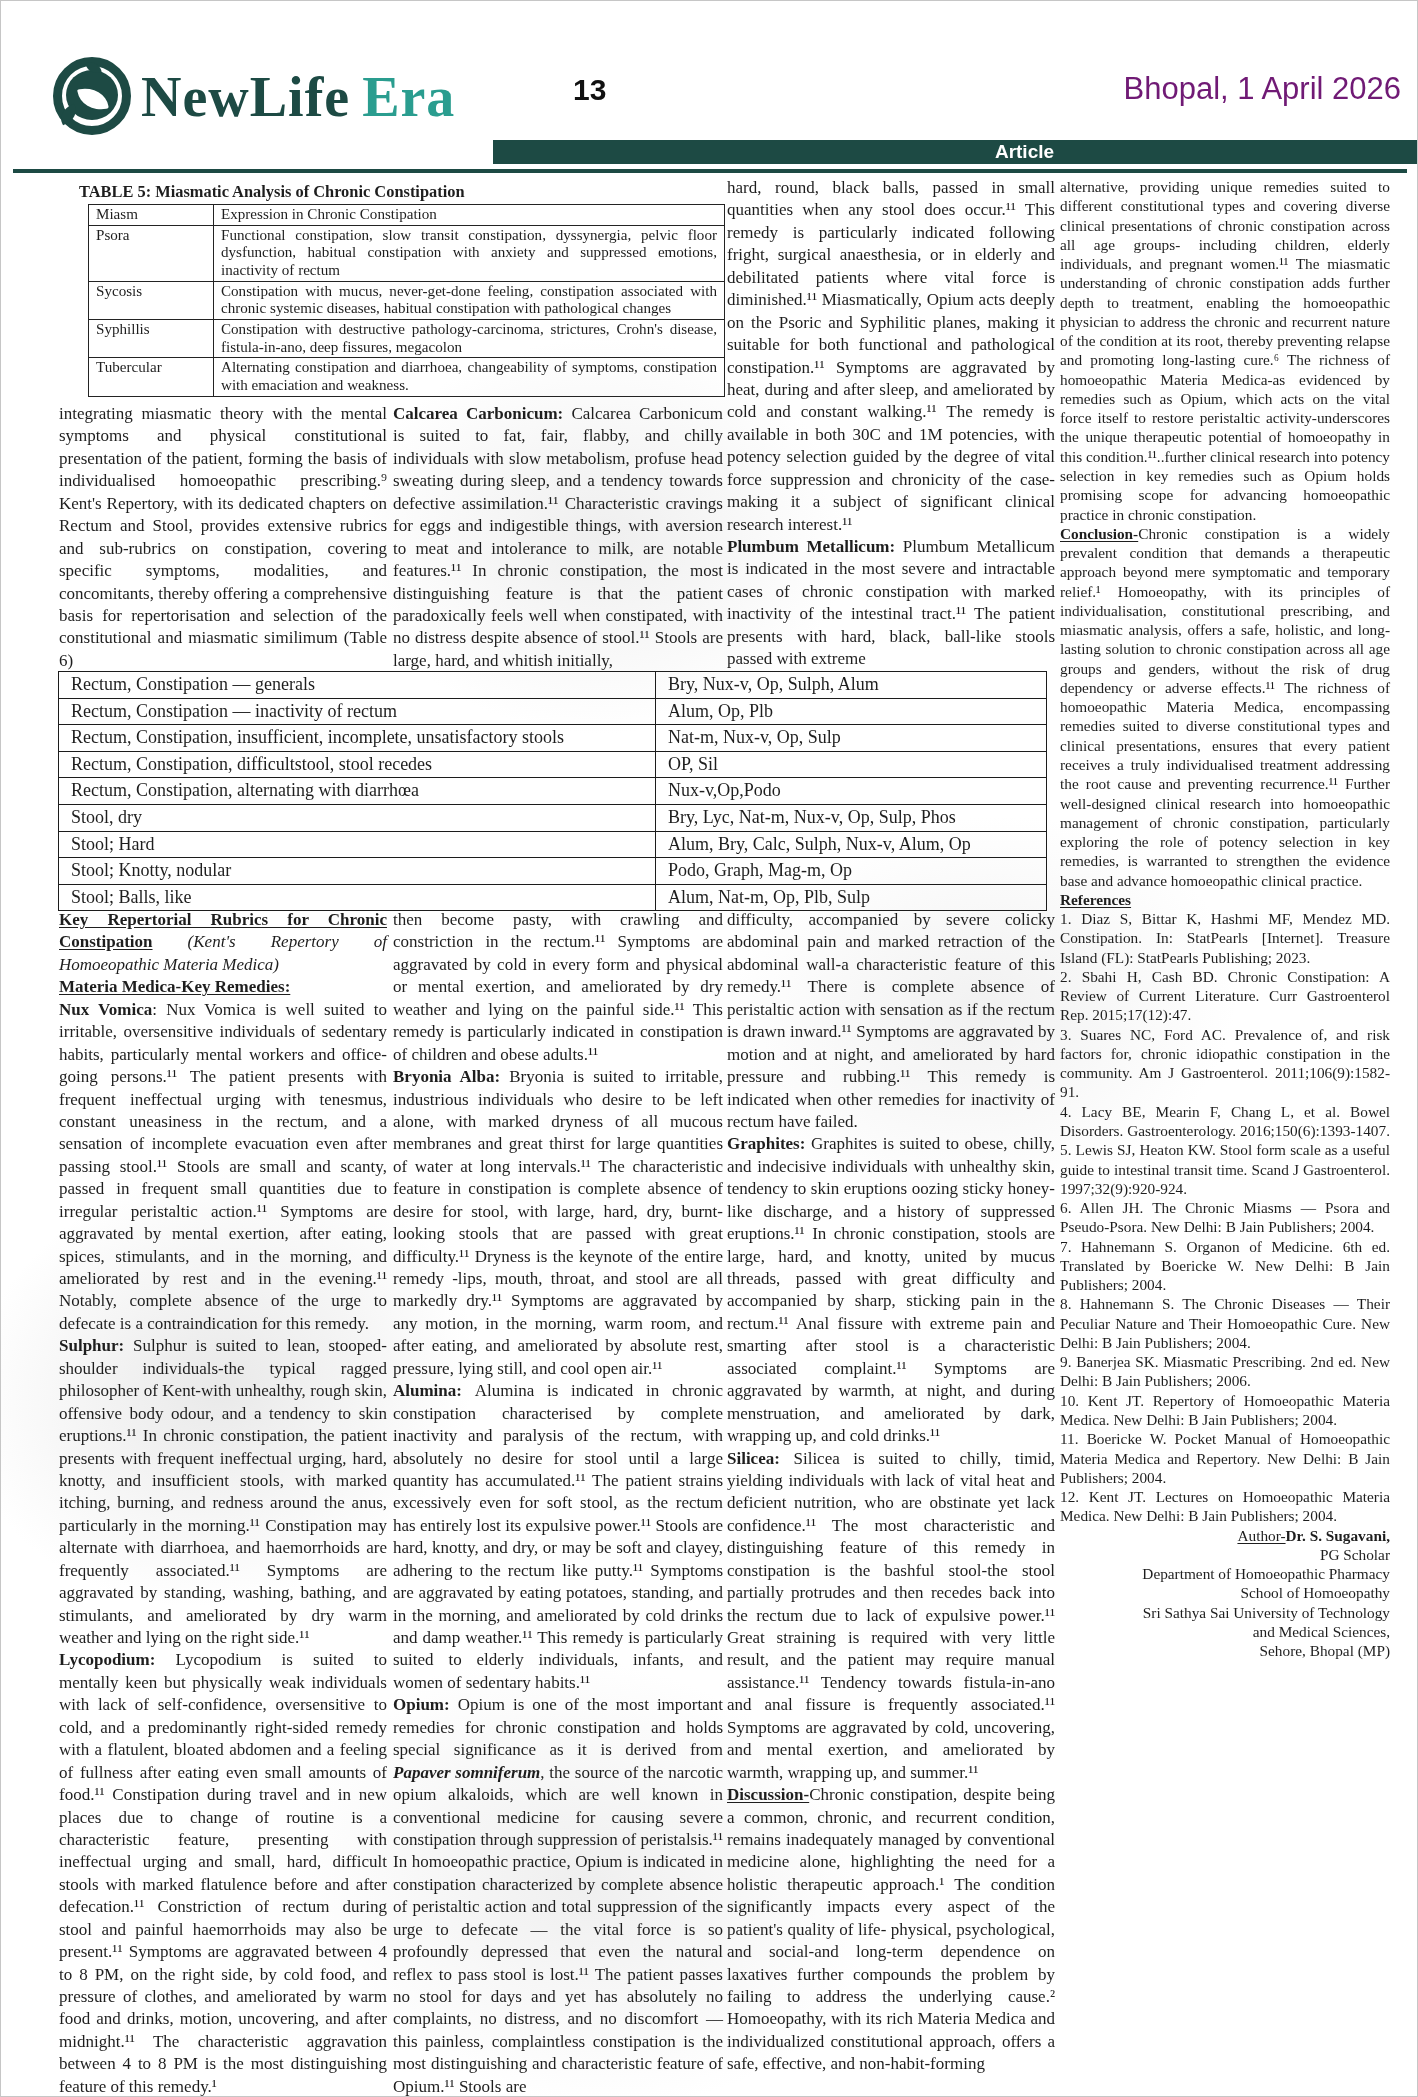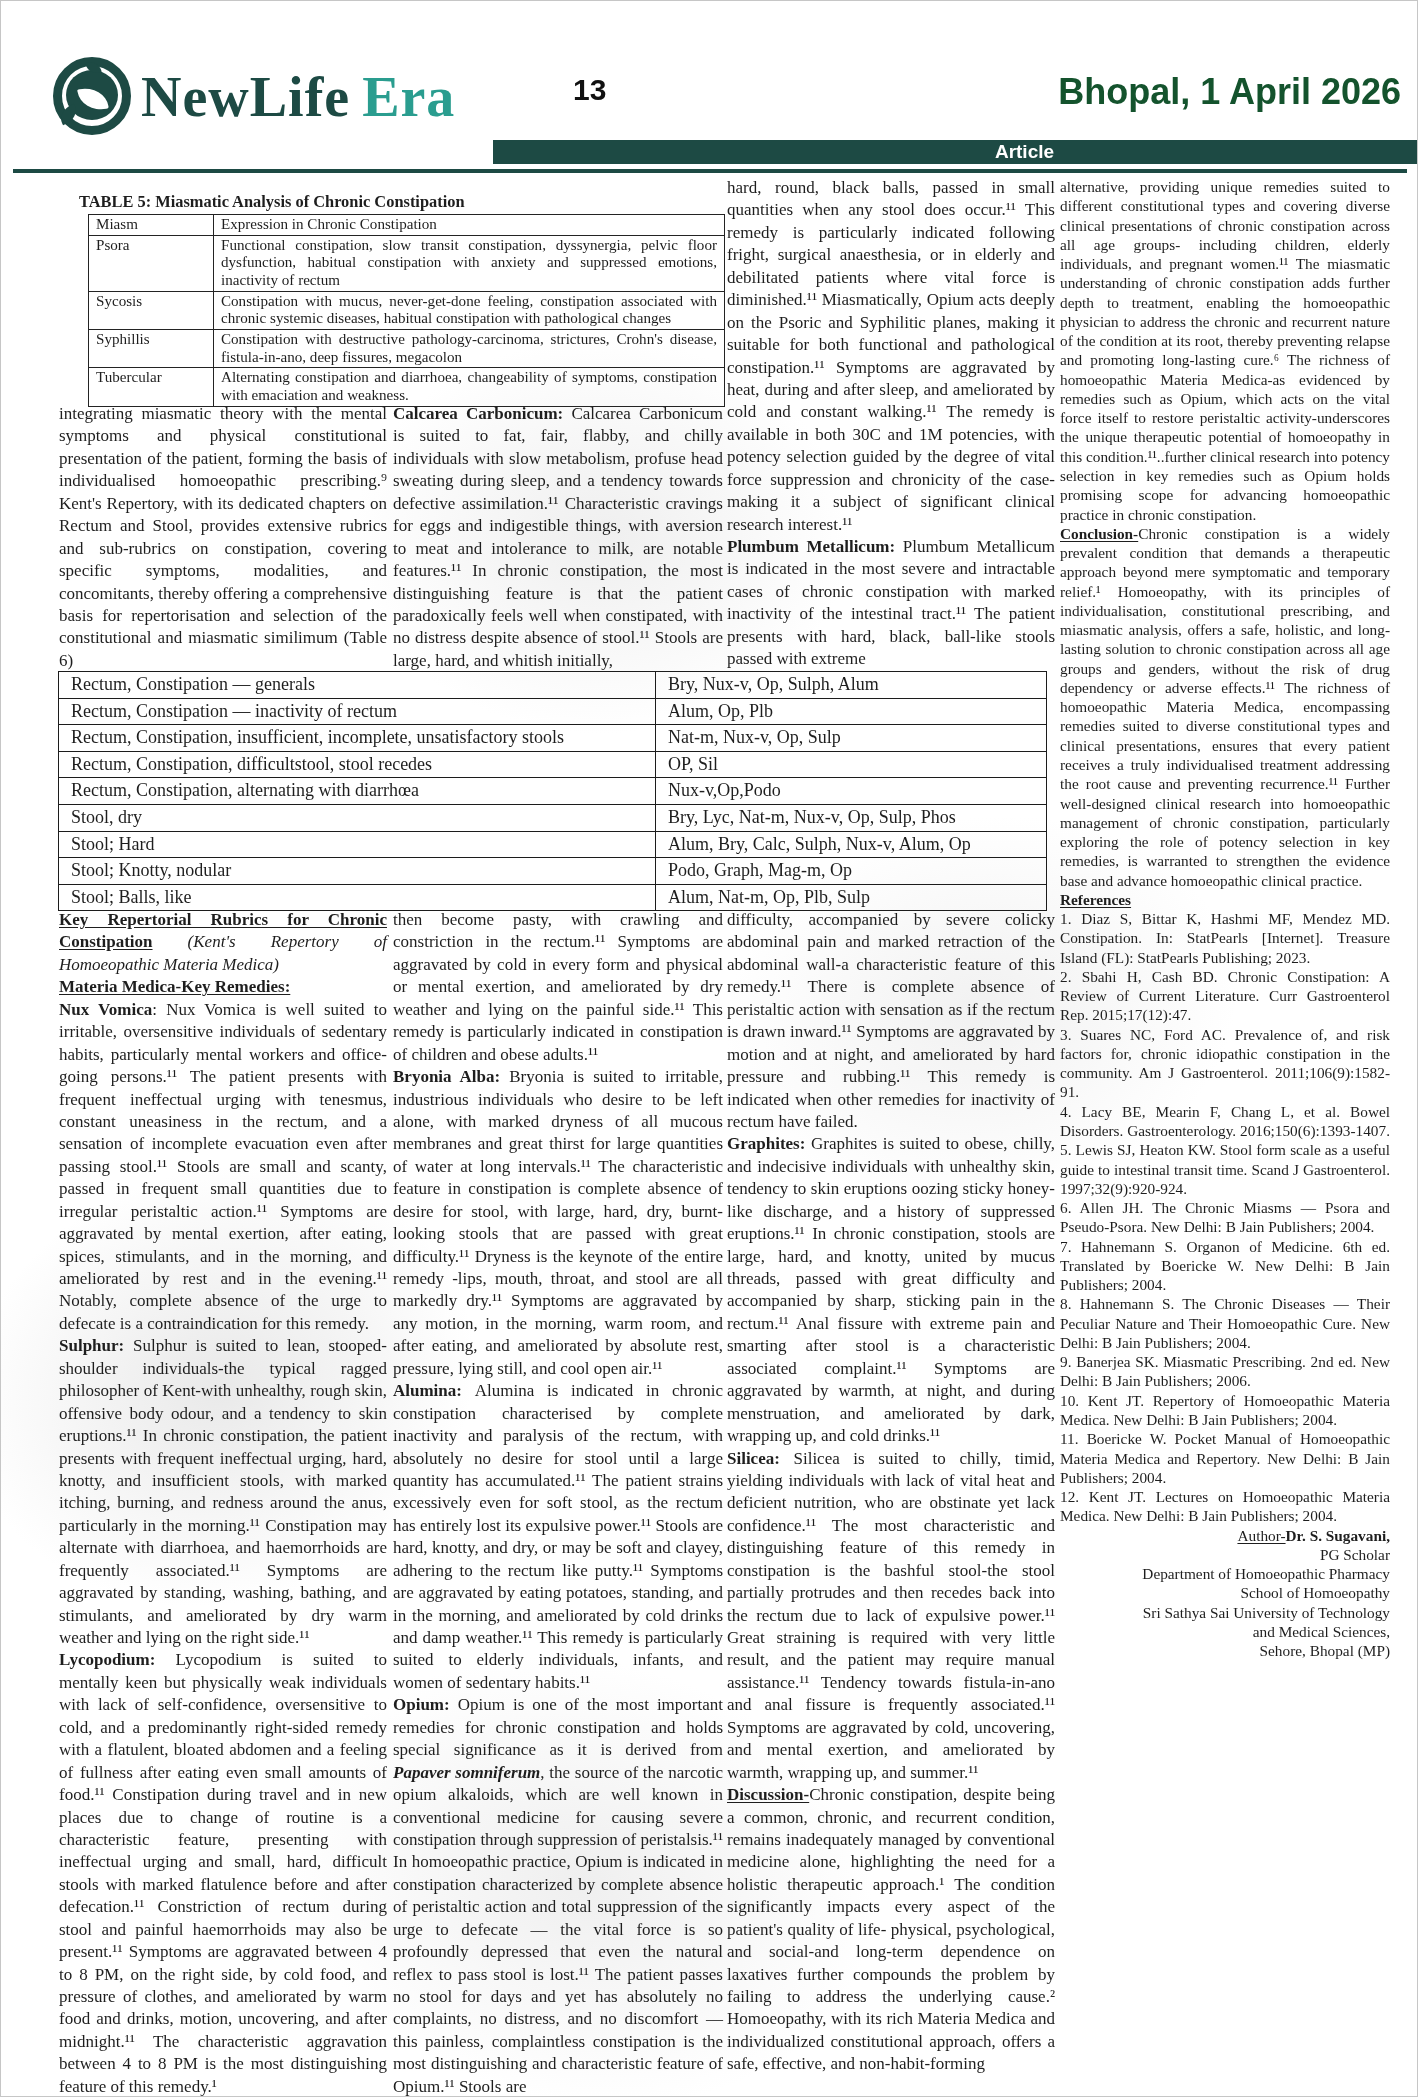--- a/index.html
+++ b/index.html
@@ -15,27 +15,27 @@
   .logo{position:absolute;left:52px;top:56px;width:78px;height:76px;z-index:3;}
   .logo .ring{position:absolute;left:0;top:0;width:60px;height:60px;border:9px solid #1d4a44;border-radius:50%;}
   .logo .core{position:absolute;left:13px;top:13px;width:52px;height:50px;border-radius:50%;background:#1d4a44;}
   .logo .leafIn{position:absolute;left:26px;top:30px;width:28px;height:24px;background:#fff;border-radius:5% 95% 10% 95%;transform:rotate(-10deg);}
   .logo .leafTop{position:absolute;left:34px;top:4px;width:13px;height:13px;background:#1d4a44;border-radius:0 85% 0 85%;transform:rotate(-18deg);}
   .logo .sprout{position:absolute;left:8px;top:48px;width:15px;height:19px;background:#1d4a44;border-radius:0 85% 0 85%;transform:rotate(-115deg);}
   .brand{position:absolute;left:140px;top:64px;z-index:3;font-family:"Liberation Serif",serif;font-weight:bold;font-size:56px;letter-spacing:1px;white-space:nowrap;}
   .brand .b1{color:#1d4a44;}
   .brand .b2{color:#2a9d8f;margin-left:12px;}
   .pagenum{position:absolute;left:572px;top:72px;z-index:3;font-family:"Liberation Sans",sans-serif;font-weight:bold;font-size:30px;color:#111;}
-  .dateline{position:absolute;right:16px;top:70px;z-index:3;font-family:"Liberation Sans",sans-serif;font-weight:bold;font-size:36px;color:#14532d;}
+  .dateline{position:absolute;right:16px;top:70px;z-index:3;font-family:"Liberation Sans",sans-serif;font-weight:normal;font-size:31px;color:#701a75;}
   .banner{position:absolute;left:492px;top:139px;width:1063px;height:24px;background:#1d4a44;z-index:4;
           color:#fff;text-align:center;font-family:"Liberation Sans",sans-serif;font-weight:bold;font-size:19px;line-height:24px;}
   .rule{position:absolute;left:12px;top:168px;width:1394px;height:4px;background:#1d4a44;z-index:3;}
 
   
-  .t5wrap{position:absolute;left:78px;top:191px;width:648px;z-index:2;}
+  .t5wrap{position:absolute;left:78px;top:181px;width:648px;z-index:2;}
   .t5title{font-weight:bold;font-size:16.4px;margin-bottom:2px;}
   table.t5{margin-left:9px;width:637px;border-collapse:collapse;font-size:15.1px;line-height:1.17;}
   table.t5 td{border:1.5px solid #232323;padding:1px 7px;vertical-align:top;text-align:justify;}
   table.t5 tr td:first-child{width:110px;text-align:left;}
   .t6wrap{position:absolute;left:57px;top:670px;width:989px;z-index:2;}
   table.t6{width:100%;border-collapse:collapse;font-size:18px;line-height:1.2;}
   table.t6 td{border:1.9px solid #1c1c1c;padding:2px 12px;vertical-align:middle;text-align:left;}
   table.t6 tr td:first-child{width:572px;}
 
   

